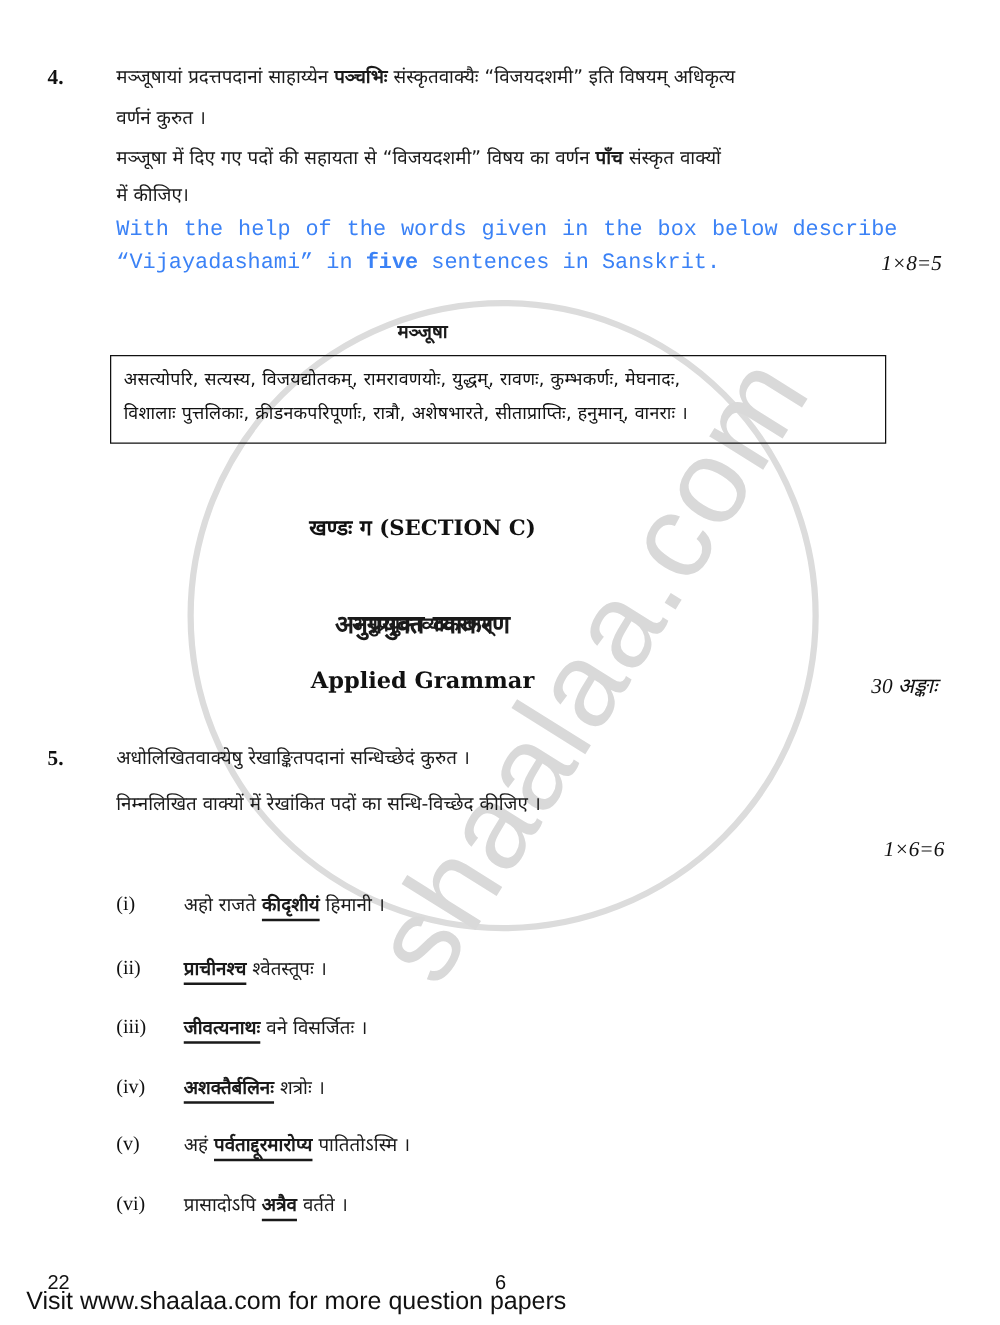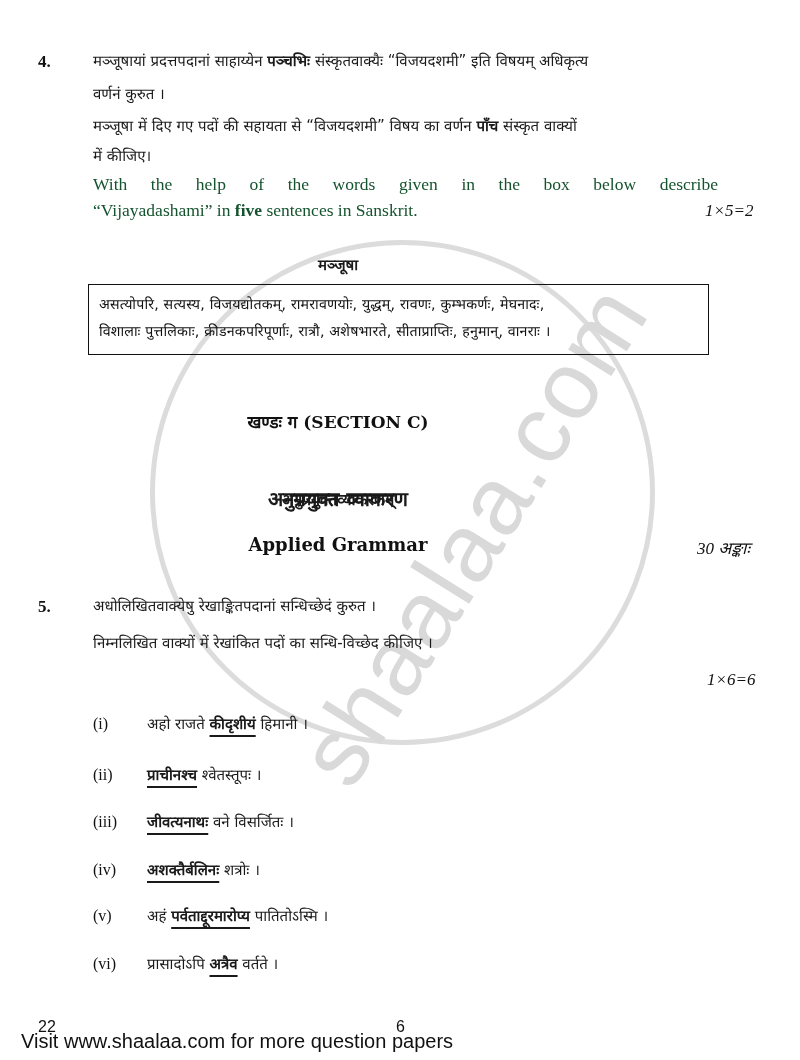--- a/index.html
+++ b/index.html
@@ -1,21 +1,21 @@
 <!DOCTYPE html>
 <html><head>
 <meta charset="utf-8">
 <style>
   html, body { margin: 0; padding: 0; background: #ffffff; }
   body { width: 800px; height: 1060px; position: relative; overflow: hidden;
          font-family: "DejaVu Serif", "Liberation Serif", serif; color: #111; }
   .abs { position: absolute; }
   .qnum { font-weight: bold; font-size: 17px; font-family: "Liberation Serif", serif; }
   .dev { font-family: "DejaVu Sans", sans-serif; font-size: 15px; color: #1a1a1a; }
-  .eng { font-family: Liberation Serif, serif; font-size: 17.5px; color: #14532d; }
+  .eng { font-family: Liberation Mono, monospace; font-size: 17.5px; color: #3b82f6; }
   .marks { font-family: "Liberation Serif", serif; font-style: italic; font-size: 17px; }
   .center { left: 0; width: 676px; text-align: center; }
   b { font-weight: bold; }
   .box { position: absolute; left: 88px; top: 284px; width: 621px; height: 71px;
          border: 1.6px solid #111; box-sizing: border-box; padding: 6px 10px; }
   .box p { margin: 0; line-height: 27px; font-family: "DejaVu Sans", sans-serif;
            font-size: 14.2px; letter-spacing: 0.2px; white-space: nowrap; }
   .ul { text-decoration: underline; text-underline-offset: 6px; text-decoration-thickness: 1.5px; font-weight: bold; }
   .roman { font-family: "Liberation Serif", serif; font-size: 16px; }
   .footer { font-family: "Liberation Sans", sans-serif; font-size: 16px; color: #111; }
@@ -42,21 +42,21 @@
 
   <div class="abs dev" style="left:93px; top:115px; width:640px; white-space:nowrap;">
     <span>मञ्जूषा में दिए गए पदों की सहायता से “विजयदशमी” विषय का वर्णन </span><b>पाँच</b><span> संस्कृत वाक्यों</span>
   </div>
   <div class="abs dev" style="left:93px; top:145px;">में कीजिए।</div>
 
   <div class="abs eng" style="left:93px; top:174px; width:625px; text-align:justify; text-align-last:justify;">With the help of the words given in the box below describe</div>
   <div class="abs eng" style="left:93px; top:200px;">
     <span>“Vijayadashami” in </span><b>five</b><span> sentences in Sanskrit.</span>
   </div>
-  <div class="abs marks" style="left:705px; top:201px;">1×5=2</div>
+  <div class="abs marks" style="left:705px; top:201px;">1×8=5</div>
 
   <div class="abs center dev" style="top:254px; font-weight:bold;">मञ्जूषा</div>
   <div class="box">
     <p>असत्योपरि, सत्यस्य, विजयद्योतकम्, रामरावणयोः, युद्धम्, रावणः, कुम्भकर्णः, मेघनादः,</p>
     <p>विशालाः पुत्तलिकाः, क्रीडनकपरिपूर्णाः, रात्रौ, अशेषभारते, सीताप्राप्तिः, हनुमान्, वानराः ।</p>
   </div>
 
   <div class="abs center" style="top:410px; font-weight:bold; font-size:17px; font-family:'DejaVu Serif', serif;">खण्डः ग (SECTION C)</div>
   <div class="abs center dev" style="top:453px; font-weight:bold; font-size:15.5px;margin-top:35px;">अनुप्रयुक्तव्याकरणम्</div>
   <div class="abs center dev" style="top:485px; font-weight:bold; font-size:20px;">अनुप्रयुक्त व्याकरण</div>

